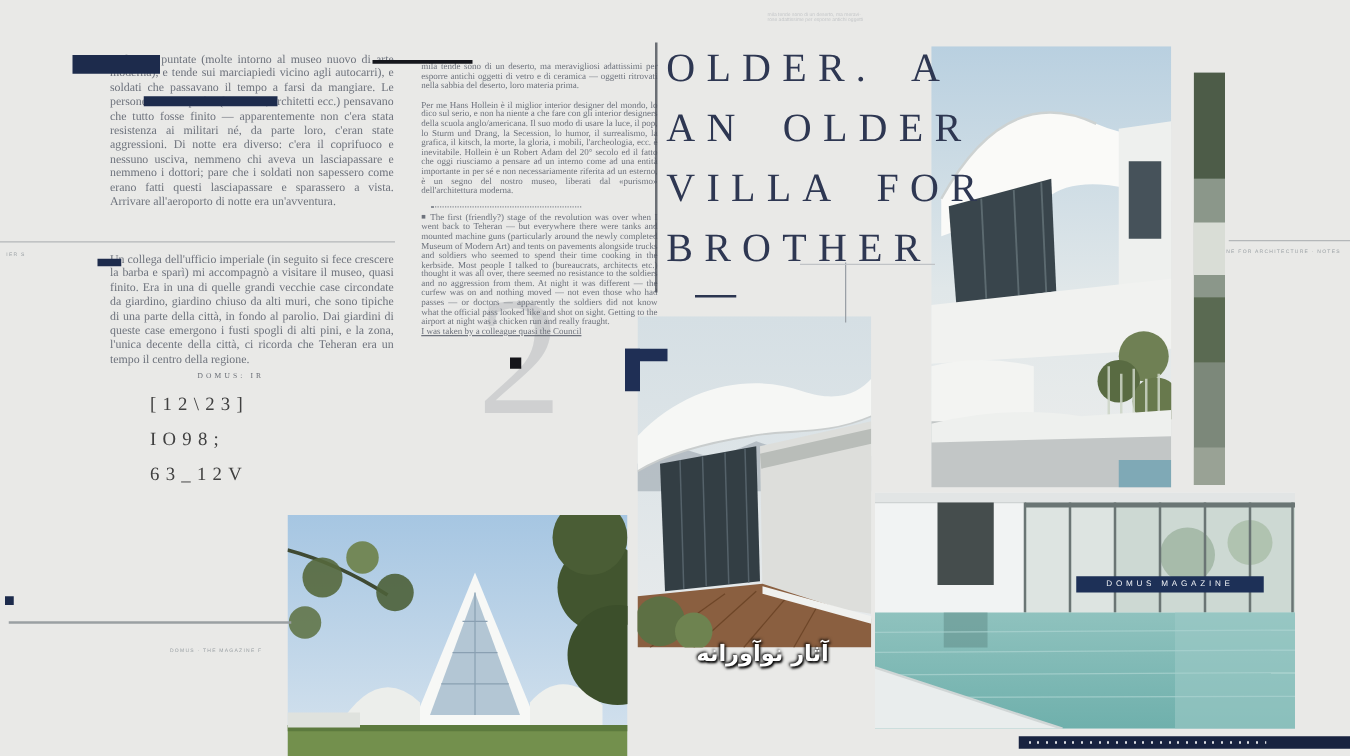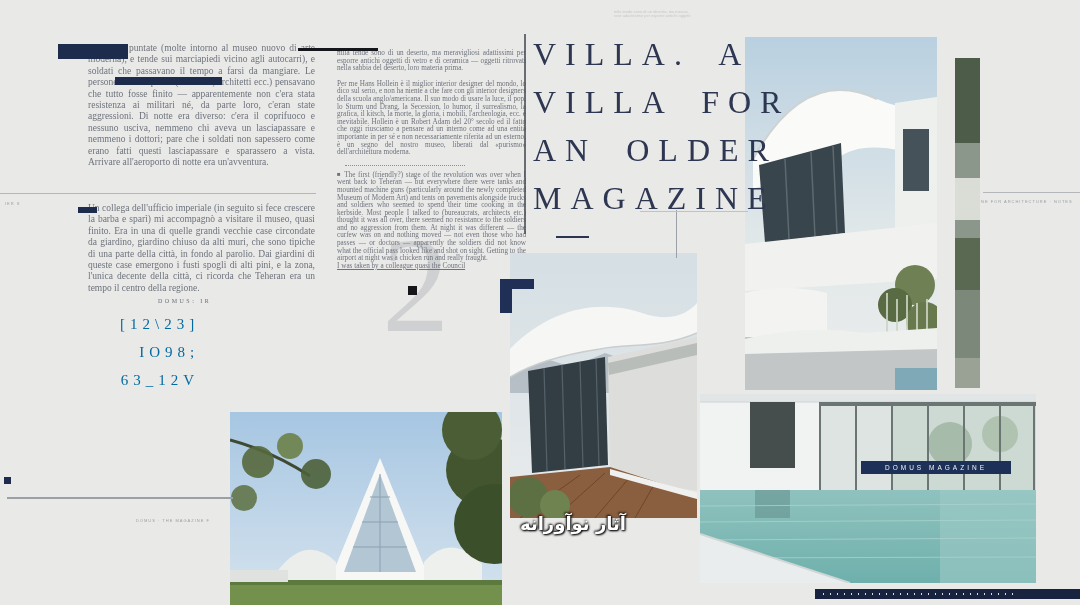--- a/index.html
+++ b/index.html
@@ -11,26 +11,26 @@
   .col1{font-size:9.5px;line-height:11.4px;}
   .col2{font-size:7.2px;line-height:7.6px;}
   .col p{margin:0 0 8px 0;}
   
   .title-line{display:block;font-size:32px;line-height:48px;letter-spacing:9px;word-spacing:12px;
               color:#2e3752;white-space:nowrap;font-family:"Liberation Serif",serif;}
   .navy{background:#1d2b4c;}
   .hairline{background:#b4b7b9;}
   .tiny{font-family:"Liberation Sans",sans-serif;font-size:8px;letter-spacing:2px;color:#9aa0a4;
         white-space:nowrap;transform:scale(.5);transform-origin:0 0;}
-  .numbers{font-size:15px;letter-spacing:5px;color:#0369a1;line-height:28px;white-space:nowrap;text-align:right;}
+  .numbers{font-size:15px;letter-spacing:5px;color:#404040;line-height:28px;white-space:nowrap;}
   .caption-sm{font-family:"Liberation Serif",serif;font-size:6px;letter-spacing:2.5px;color:#6a6e76;white-space:nowrap;}
   .badge{background:#1d3057;color:#f2f4f7;font-family:"Liberation Sans",sans-serif;font-size:6.5px;
          letter-spacing:3px;display:flex;align-items:center;justify-content:center;white-space:nowrap;}
   .subtitle{direction:rtl;font-family:"DejaVu Sans",sans-serif;font-weight:bold;font-size:18px;color:#fff;
-            text-shadow:0 0 3px #000,1px 1px 2px #000,-1px -1px 2px rgba(0,0,0,.7);text-align:left;}
+            text-shadow:0 0 3px #000,1px 1px 2px #000,-1px -1px 2px rgba(0,0,0,.7);text-align:center;}
   .watermark{font-size:135px;color:#a9adb2;opacity:.40;font-family:"Liberation Serif",serif;}
   .rule-dotted{border-top:1px dotted #8b8f96;width:120px;margin:3px 0 5px 8px;}
   .bullet{font-size:6px;vertical-align:1px;}
   .underlined{text-decoration:underline;}
   .bar-dashes{background:repeating-linear-gradient(90deg,rgba(255,255,255,.85) 0 1.5px,transparent 1.5px 7px);}
   svg{display:block;}
 </style>
 </head>
 <body>
 
@@ -66,24 +66,24 @@
     <span class="underlined">I was taken by a colleague quasi the Council</span></p>
   </div>
 
   <div class="abs" style="left:408px;top:286px;width:9px;height:9px;background:#15151a;z-index:3"></div>
 
   <div class="abs" style="left:500px;top:279px;width:34px;height:10px;background:#1f2f55;z-index:4"></div>
   <div class="abs" style="left:500px;top:279px;width:12px;height:34px;background:#1f2f55;z-index:4"></div>
 
   <div class="abs" style="left:524px;top:34px;width:1.5px;height:200px;background:#4a4f58;opacity:.8;z-index:2"></div>
   <div class="abs" style="left:533px;top:30px;z-index:2">
-    <span class="title-line">VILLA. A</span>
+    <span class="title-line">OLDER. A</span>
+    <span class="title-line">AN OLDER</span>
     <span class="title-line">VILLA FOR</span>
-    <span class="title-line">AN OLDER</span>
-    <span class="title-line">MAGAZINE</span>
+    <span class="title-line">BROTHER</span>
   </div>
   <div class="abs" style="left:556px;top:236px;width:33px;height:2px;background:#2b3550;z-index:3"></div>
   <div class="abs" style="left:676px;top:210px;width:1px;height:48px;background:#9aa0a6;z-index:3"></div>
   <div class="abs" style="left:640px;top:211px;width:108px;height:1px;background:#c0c3c6;z-index:3"></div>
 
   <div class="abs" style="left:614px;top:9px;z-index:1;opacity:.55">
     <div class="tiny" style="letter-spacing:0;color:#a7abb0">
       <span>mila tende sono di un deserto, ma meravi-</span><br>
       <span>rose adattissime per esporre antichi oggetti</span>
     </div>

